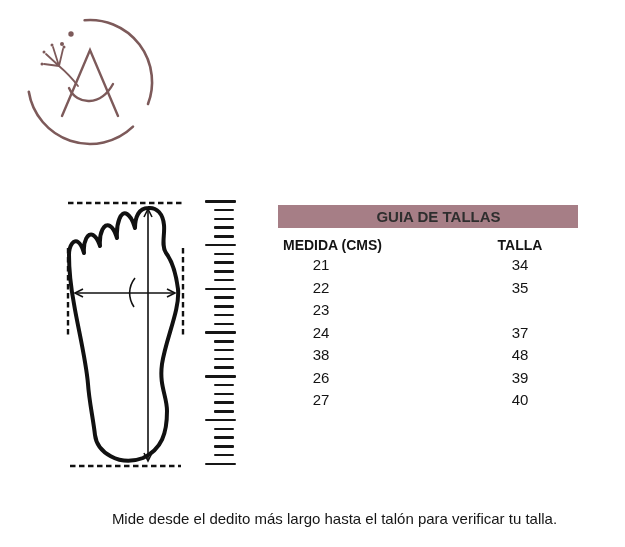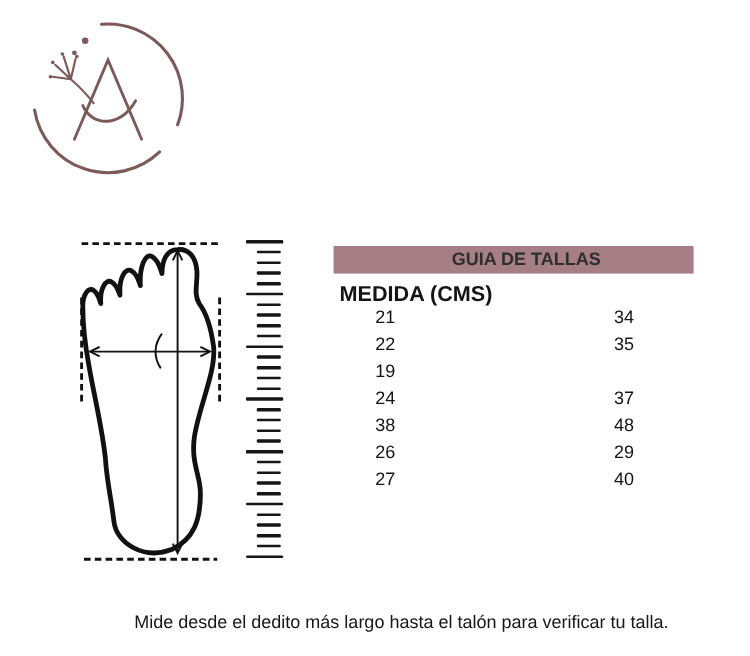--- a/index.html
+++ b/index.html
@@ -14,21 +14,21 @@
   .foot{position:absolute;left:55px;top:190px;width:180px;height:300px;}
   .foot svg{display:block;width:100%;height:100%;}
   
   .ruler{position:absolute;left:205px;top:200px;width:31px;height:266px;}
   .tick{position:absolute;left:0;width:31px;height:2.6px;background:#161616;border-radius:1px;}
   .tick.short{left:9px;width:20px;}
   
   .size-table{position:absolute;left:278px;top:205px;width:300px;}
   .bar{height:23px;line-height:23px;text-align:center;font-weight:bold;
        font-size:15px;color:#2e2e2e;background:#a67e86;}
-  .thead{display:flex;margin-top:8px;height:18px;line-height:18px;font-weight:bold;font-size:18px;color:#141414;}
+  .thead{display:flex;margin-top:8px;height:18px;line-height:18px;font-weight:bold;font-size:14px;color:#141414;}
   .thead .h1{flex:1;text-align:left;padding-left:5px;}
   .thead .h2{width:100px;margin-right:8px;text-align:center;}
   .tbody{}
   .trow{display:flex;justify-content:space-between;height:22.5px;line-height:22.5px;font-size:15px;color:#141414;}
   .trow .c1{width:86px;text-align:center;}
   .trow .c2{width:100px;margin-right:8px;text-align:center;}
   
   .instruction{position:absolute;left:0;top:508px;width:625px;padding-left:44px;box-sizing:border-box;
                text-align:center;font-size:15px;line-height:22px;color:#161616;white-space:nowrap;}
 </style>
@@ -133,44 +133,45 @@
     <div class="tick short" style="top: 236.25px;"></div>
     <div class="tick short" style="top: 245px;"></div>
     <div class="tick short" style="top: 253.75px;"></div>
     <div class="tick" style="top: 262.5px;"></div>
   </div>
 
 <div class="size-table">
   <div class="bar" style="background: rgb(166, 126, 134); padding-left: 21px;">GUIA DE TALLAS</div>
   <div class="thead">
     <span class="h1">MEDIDA (CMS)</span>
+    <span class="h2">TALLA</span>
   </div>
   <div class="tbody">
       <div class="trow">
         <span class="c1">21</span>
         <span class="c2">34</span>
       </div>
       <div class="trow">
         <span class="c1">22</span>
         <span class="c2">35</span>
       </div>
       <div class="trow">
-        <span class="c1">19</span>
+        <span class="c1">23</span>
       </div>
       <div class="trow">
         <span class="c1">24</span>
         <span class="c2">37</span>
       </div>
       <div class="trow">
         <span class="c1">38</span>
         <span class="c2">48</span>
       </div>
       <div class="trow">
         <span class="c1">26</span>
-        <span class="c2">29</span>
+        <span class="c2">39</span>
       </div>
       <div class="trow">
         <span class="c1">27</span>
         <span class="c2">40</span>
       </div>
     </div>
 </div>
 
 <div class="instruction">Mide desde el dedito más largo hasta el talón para verificar tu talla.</div>
 

